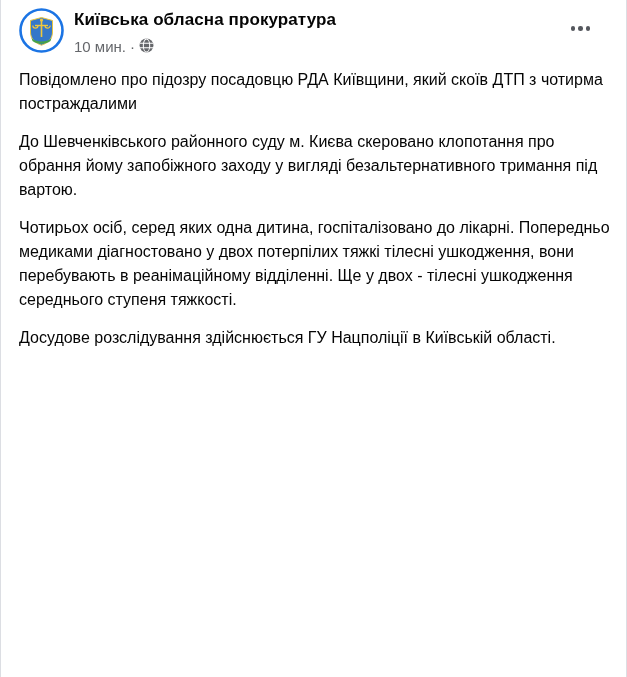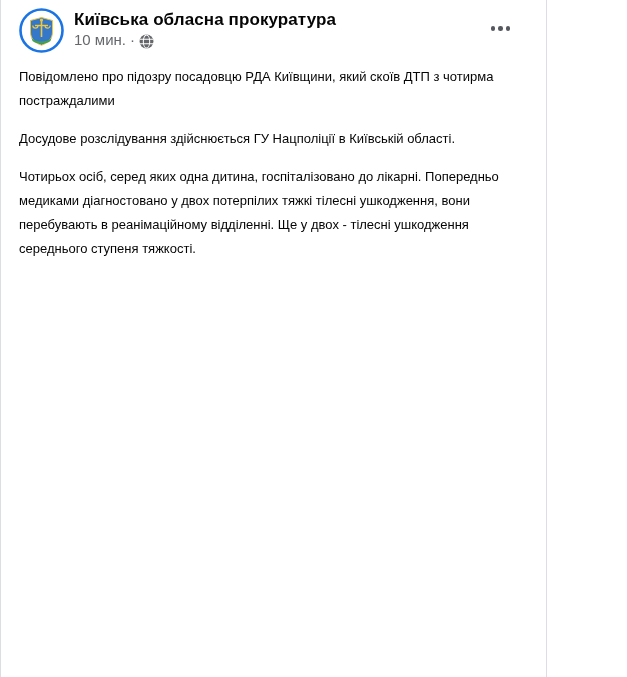--- a/index.html
+++ b/index.html
@@ -2,21 +2,21 @@
 <html lang="uk"><head>
 <meta charset="utf-8">
 <style>
   * { box-sizing: border-box; margin: 0; padding: 0; }
   html, body { background: #ffffff; }
   body {
     font-family: "Liberation Sans", "DejaVu Sans", sans-serif;
     -webkit-font-smoothing: antialiased;
   }
   .card {
-    width: 547px;
+    width: 627px;
     height: 677px;
     background: #ffffff;
     border-left: 1px solid #dcdee3;
     border-right: 1px solid #dcdee3;
     overflow: hidden;
   }
   
   .header {
     display: flex;
     align-items: flex-start;
@@ -38,22 +38,22 @@
   .author {
     font-size: 17px;
     font-weight: 700;
     color: #050505;
     letter-spacing: 0.1px;
     line-height: 21px;
     cursor: pointer;
   }
   .meta {
     display: flex;
-    align-items: flex-end;
-    margin-top: 1px;
+    align-items: flex-start;
+    margin-top: 8px;
     font-size: 15px;
     color: #65676b;
     line-height: 18px;
   }
   .meta .sep { margin: 0 4px; }
   .globe { display: inline-flex; }
   .globe svg { display: block; }
   .more-btn {
     flex: 0 0 auto;
     display: flex;
@@ -67,21 +67,21 @@
   }
   .more-btn .dot {
     width: 4.5px;
     height: 4.5px;
     border-radius: 50%;
     background: #55585e;
   }
   
   .post-body {
     padding: 12px 16px 0 18px;
-    font-size: 13px;
+    font-size: 16px;
     line-height: 24px;
     color: #050505;
   }
   .post-body p { margin: 0 0 14px 0; }
   .post-body p:last-child { margin-bottom: 0; }
 </style>
 </head>
 <body>
 
 <div class="card">
@@ -125,17 +125,18 @@
     <div class="more-btn" aria-label="Actions for this post">
       <span class="dot"></span>
       <span class="dot"></span>
       <span class="dot"></span>
     </div>
 
   </div>
 
   <div class="post-body">
     <p>Повідомлено про підозру посадовцю РДА Київщини, який скоїв ДТП з чотирма постраждалими</p>
+    <p>До Шевченківського районного суду м. Києва скеровано клопотання про обрання йому запобіжного заходу у вигляді безальтернативного тримання під вартою.</p>
+    <p>Чотирьох осіб, серед яких одна дитина, госпіталізовано до лікарні. Попередньо медиками діагностовано у двох потерпілих тяжкі тілесні ушкодження, вони перебувають в реанімаційному відділенні. Ще у двох - тілесні ушкодження середнього ступеня тяжкості.</p>
     <p>Досудове розслідування здійснюється ГУ Нацполіції в Київській області.</p>
-    <p>Чотирьох осіб, серед яких одна дитина, госпіталізовано до лікарні. Попередньо медиками діагностовано у двох потерпілих тяжкі тілесні ушкодження, вони перебувають в реанімаційному відділенні. Ще у двох - тілесні ушкодження середнього ступеня тяжкості.</p>
   </div>
 
 </div>
 
 </body></html>

